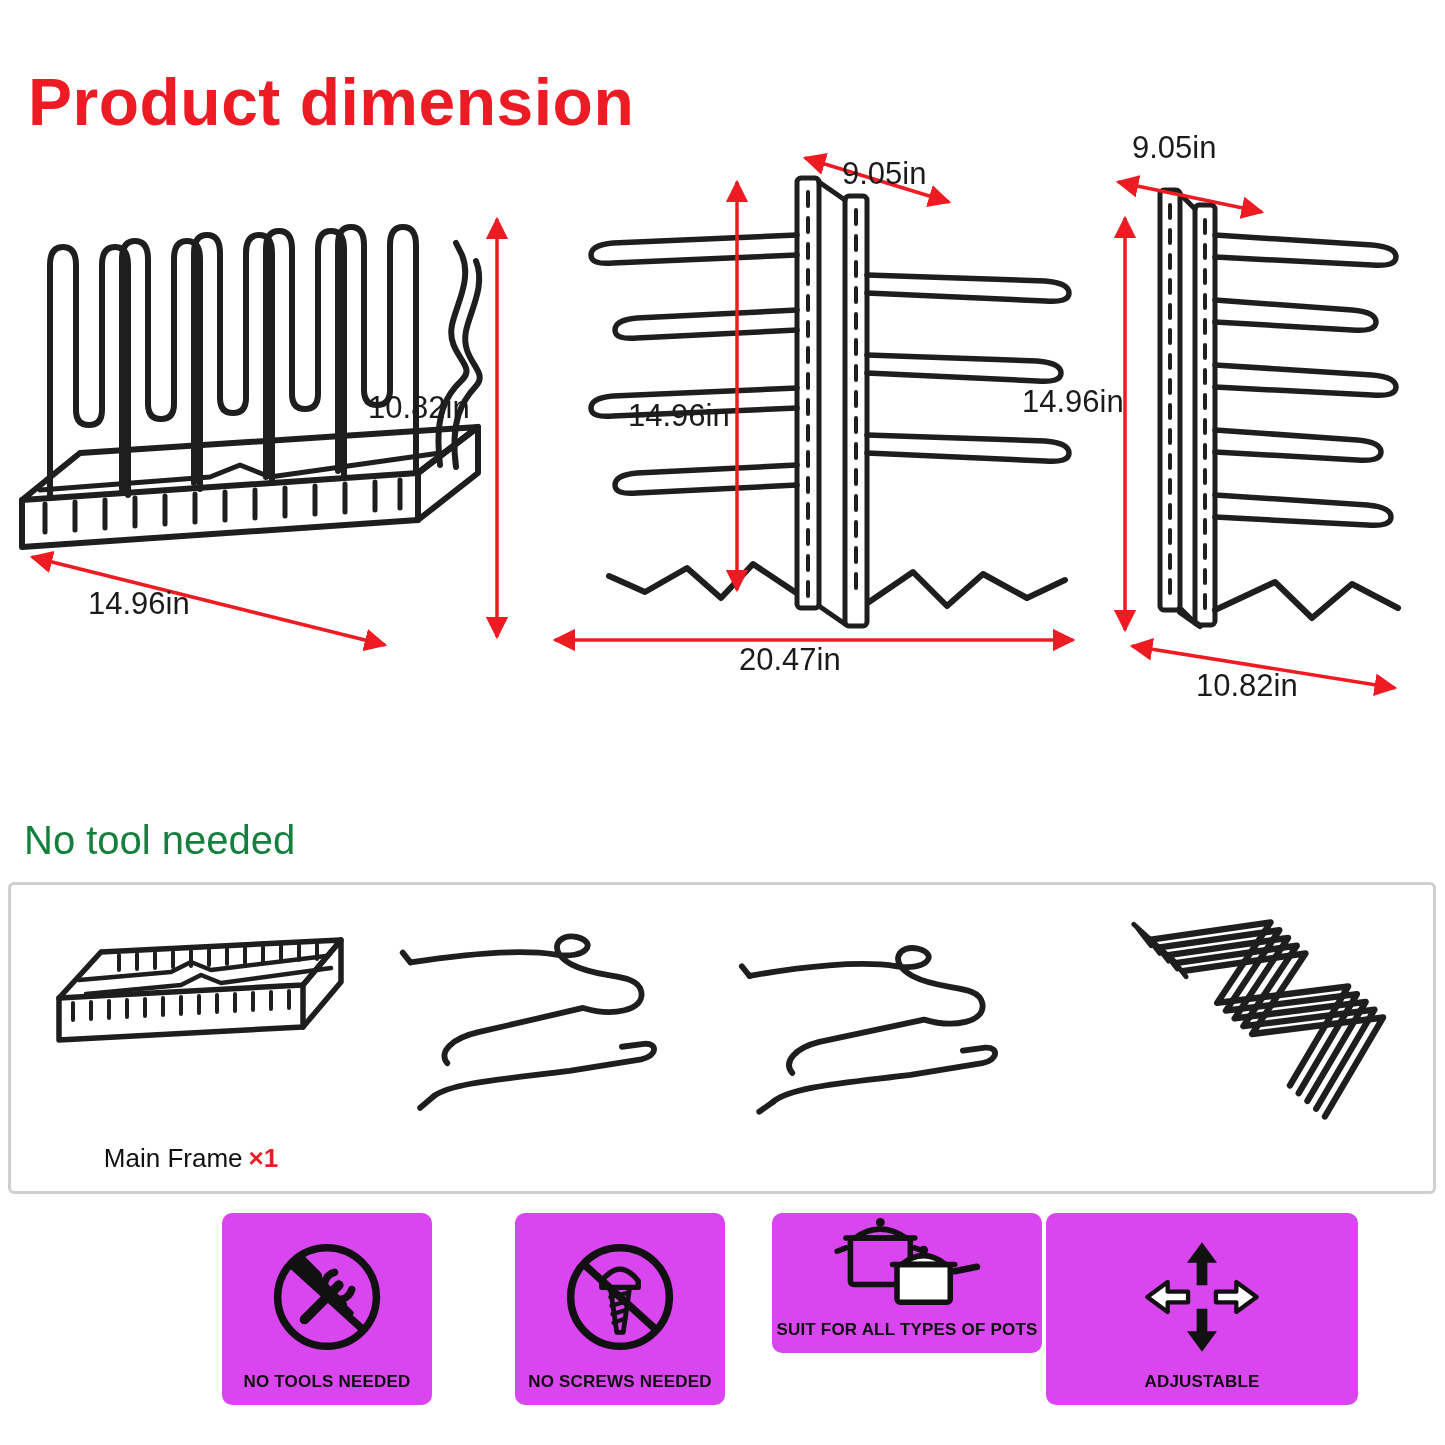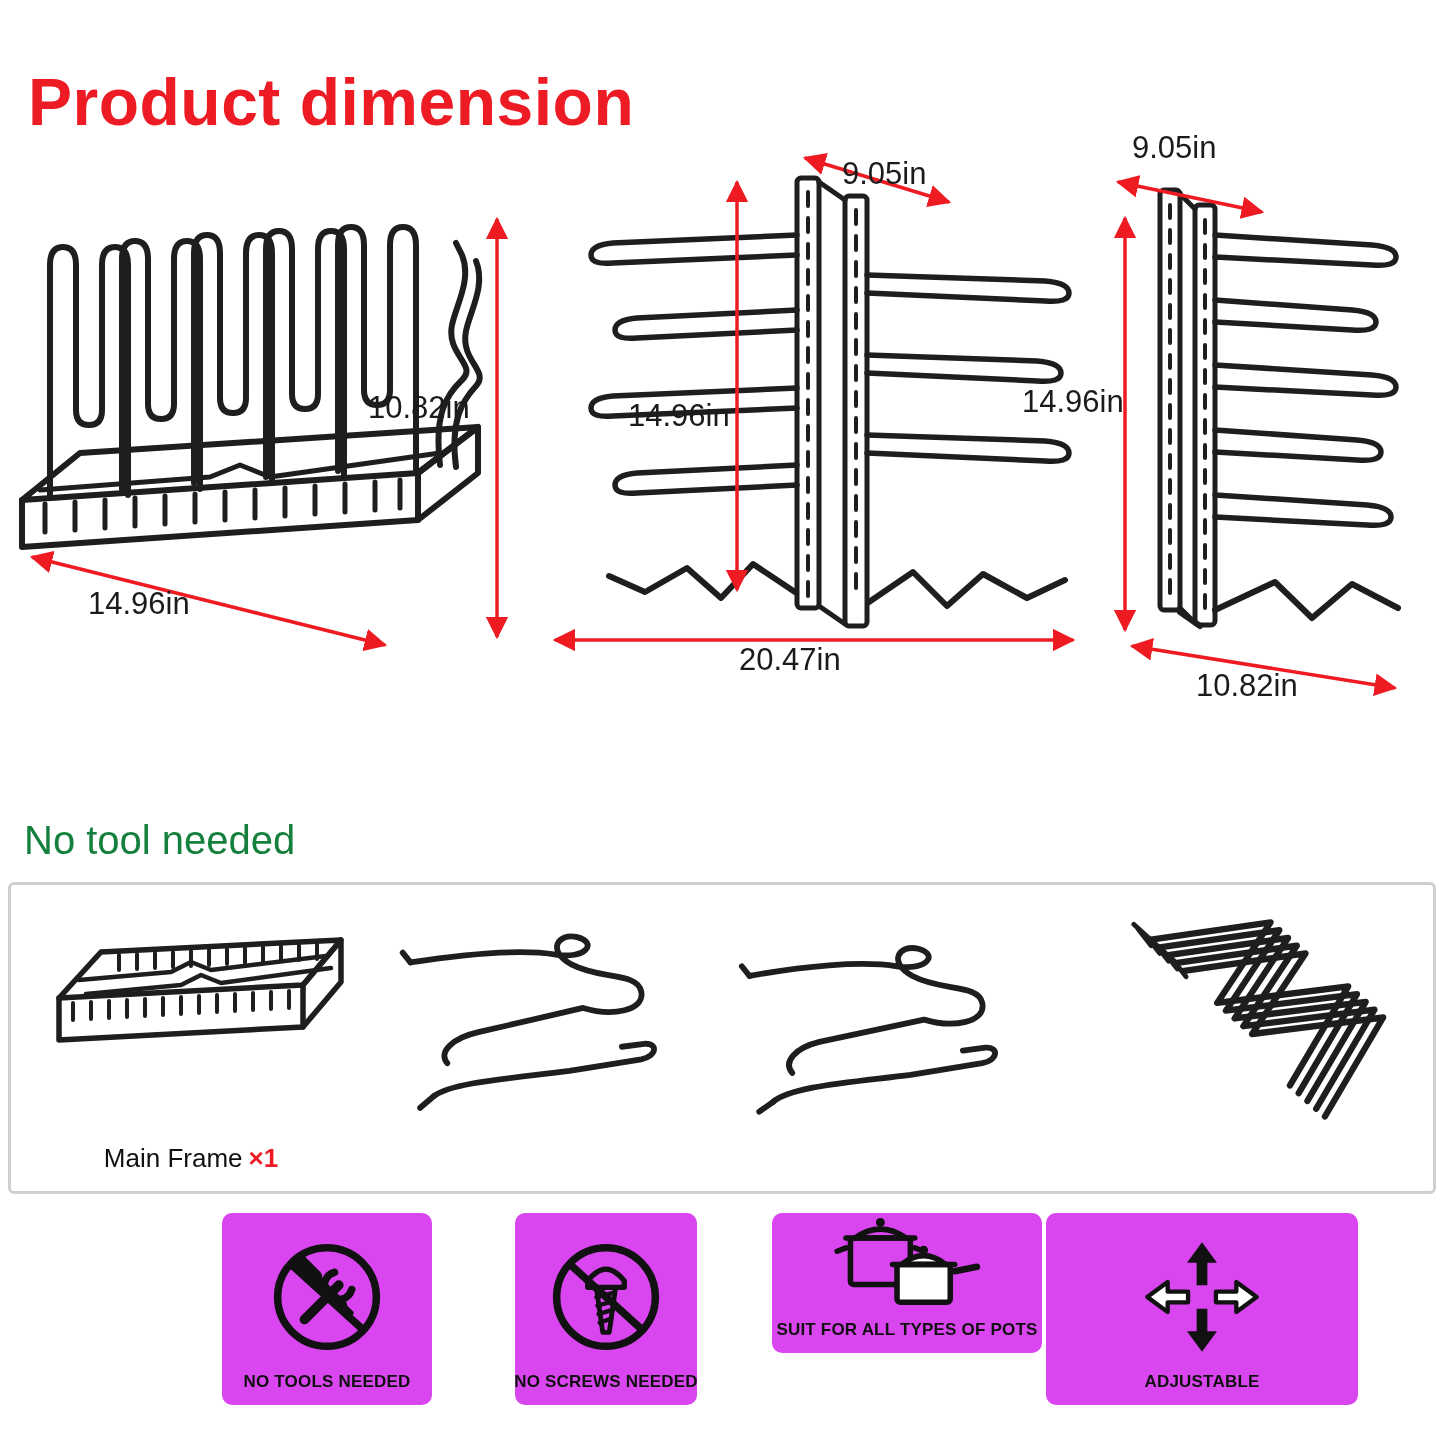--- a/index.html
+++ b/index.html
@@ -186,21 +186,21 @@
           <path stroke-width="9" d="M34,76 L66,44"></path>
           <path stroke-width="7" d="M62,32 A13,13 0 1 0 78,48"></path>
           <circle cx="55" cy="55" r="46" stroke-width="7"></circle>
           <path stroke-width="7" d="M23,26 L87,84"></path>
         </g>
       </svg>
     </div>
     <div class="feature-label">NO TOOLS NEEDED</div>
   </div>
 
-  <div class="abs feature" style="left:515px;top:1213px;width:182px;height:192px">
+  <div class="abs feature" style="left:515px;top:1213px;width:210px;height:192px">
     <div class="icon-wrap">
       <svg width="118" height="118" viewBox="0 0 110 110">
         <g stroke="#111" fill="none" stroke-linecap="round" stroke-linejoin="round">
           <path stroke-width="5" d="M38,40 Q55,18 72,40 L72,46 L38,46 Z"></path>
           <path stroke-width="4.5" d="M46,46 L64,46 L58,88 L52,88 Z"></path>
           <path stroke-width="4" d="M46,55 L63,51 M47,63 L62,59 M48,71 L61,67 M49,79 L60,75"></path>
           <circle cx="55" cy="55" r="46" stroke-width="7"></circle>
           <path stroke-width="7" d="M23,26 L87,84"></path>
         </g>
       </svg>

